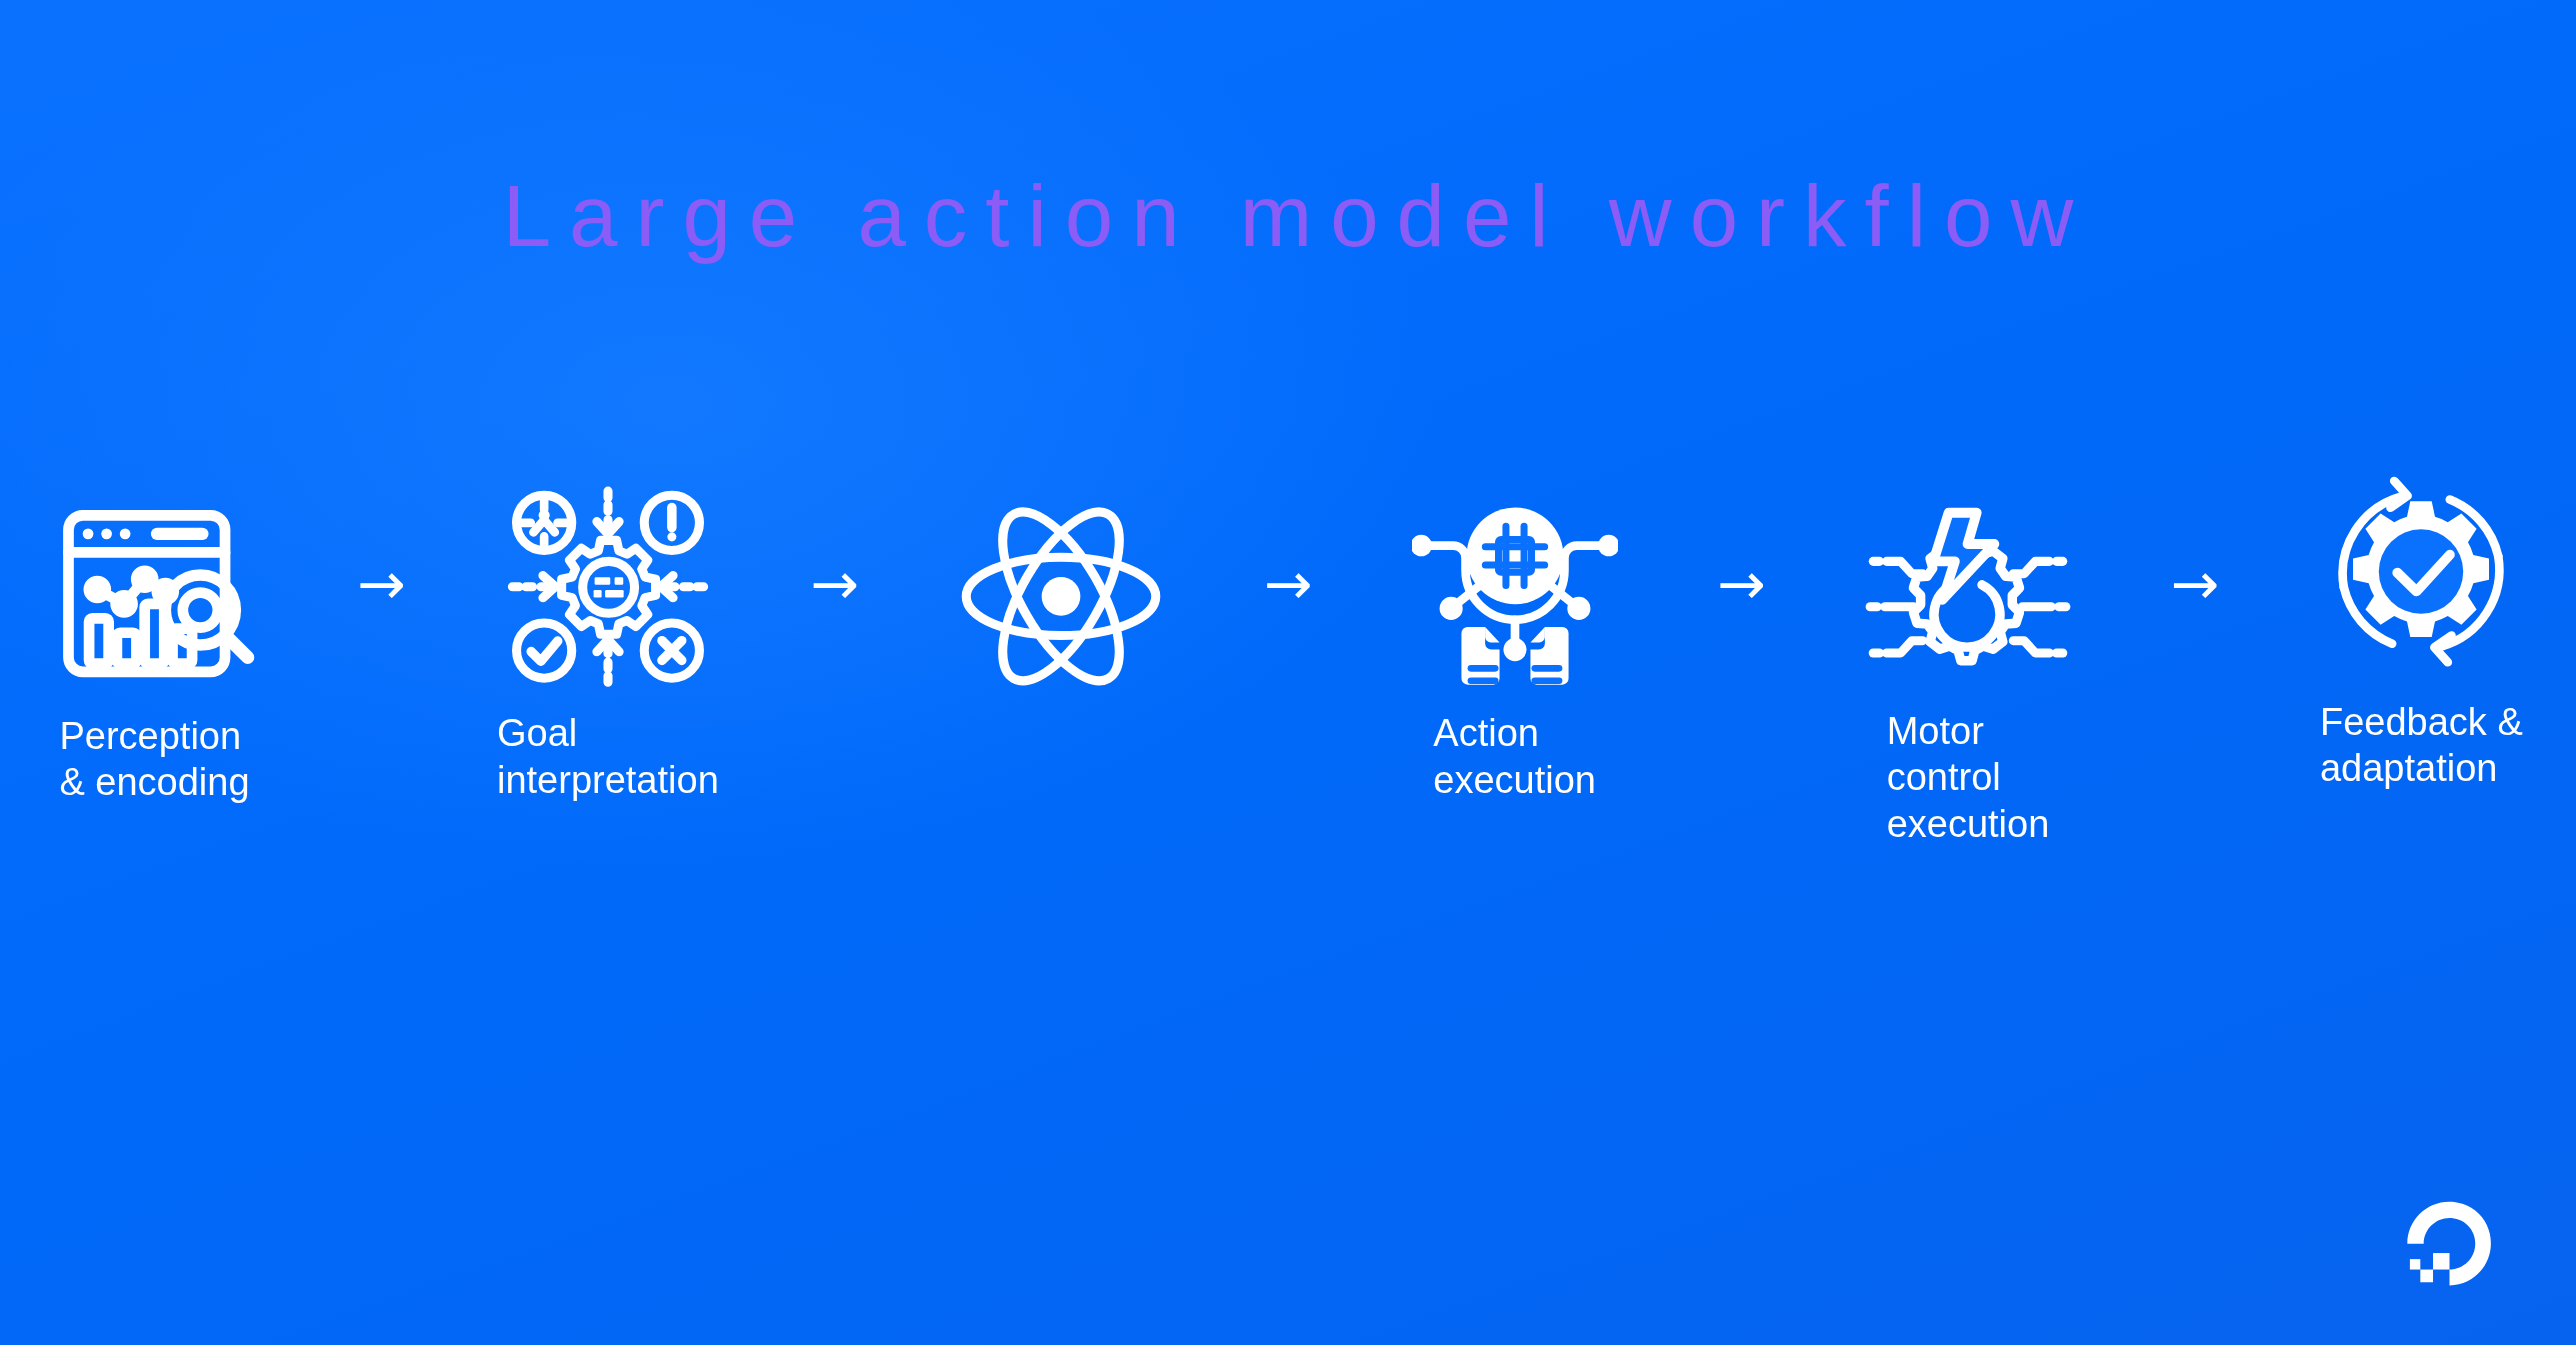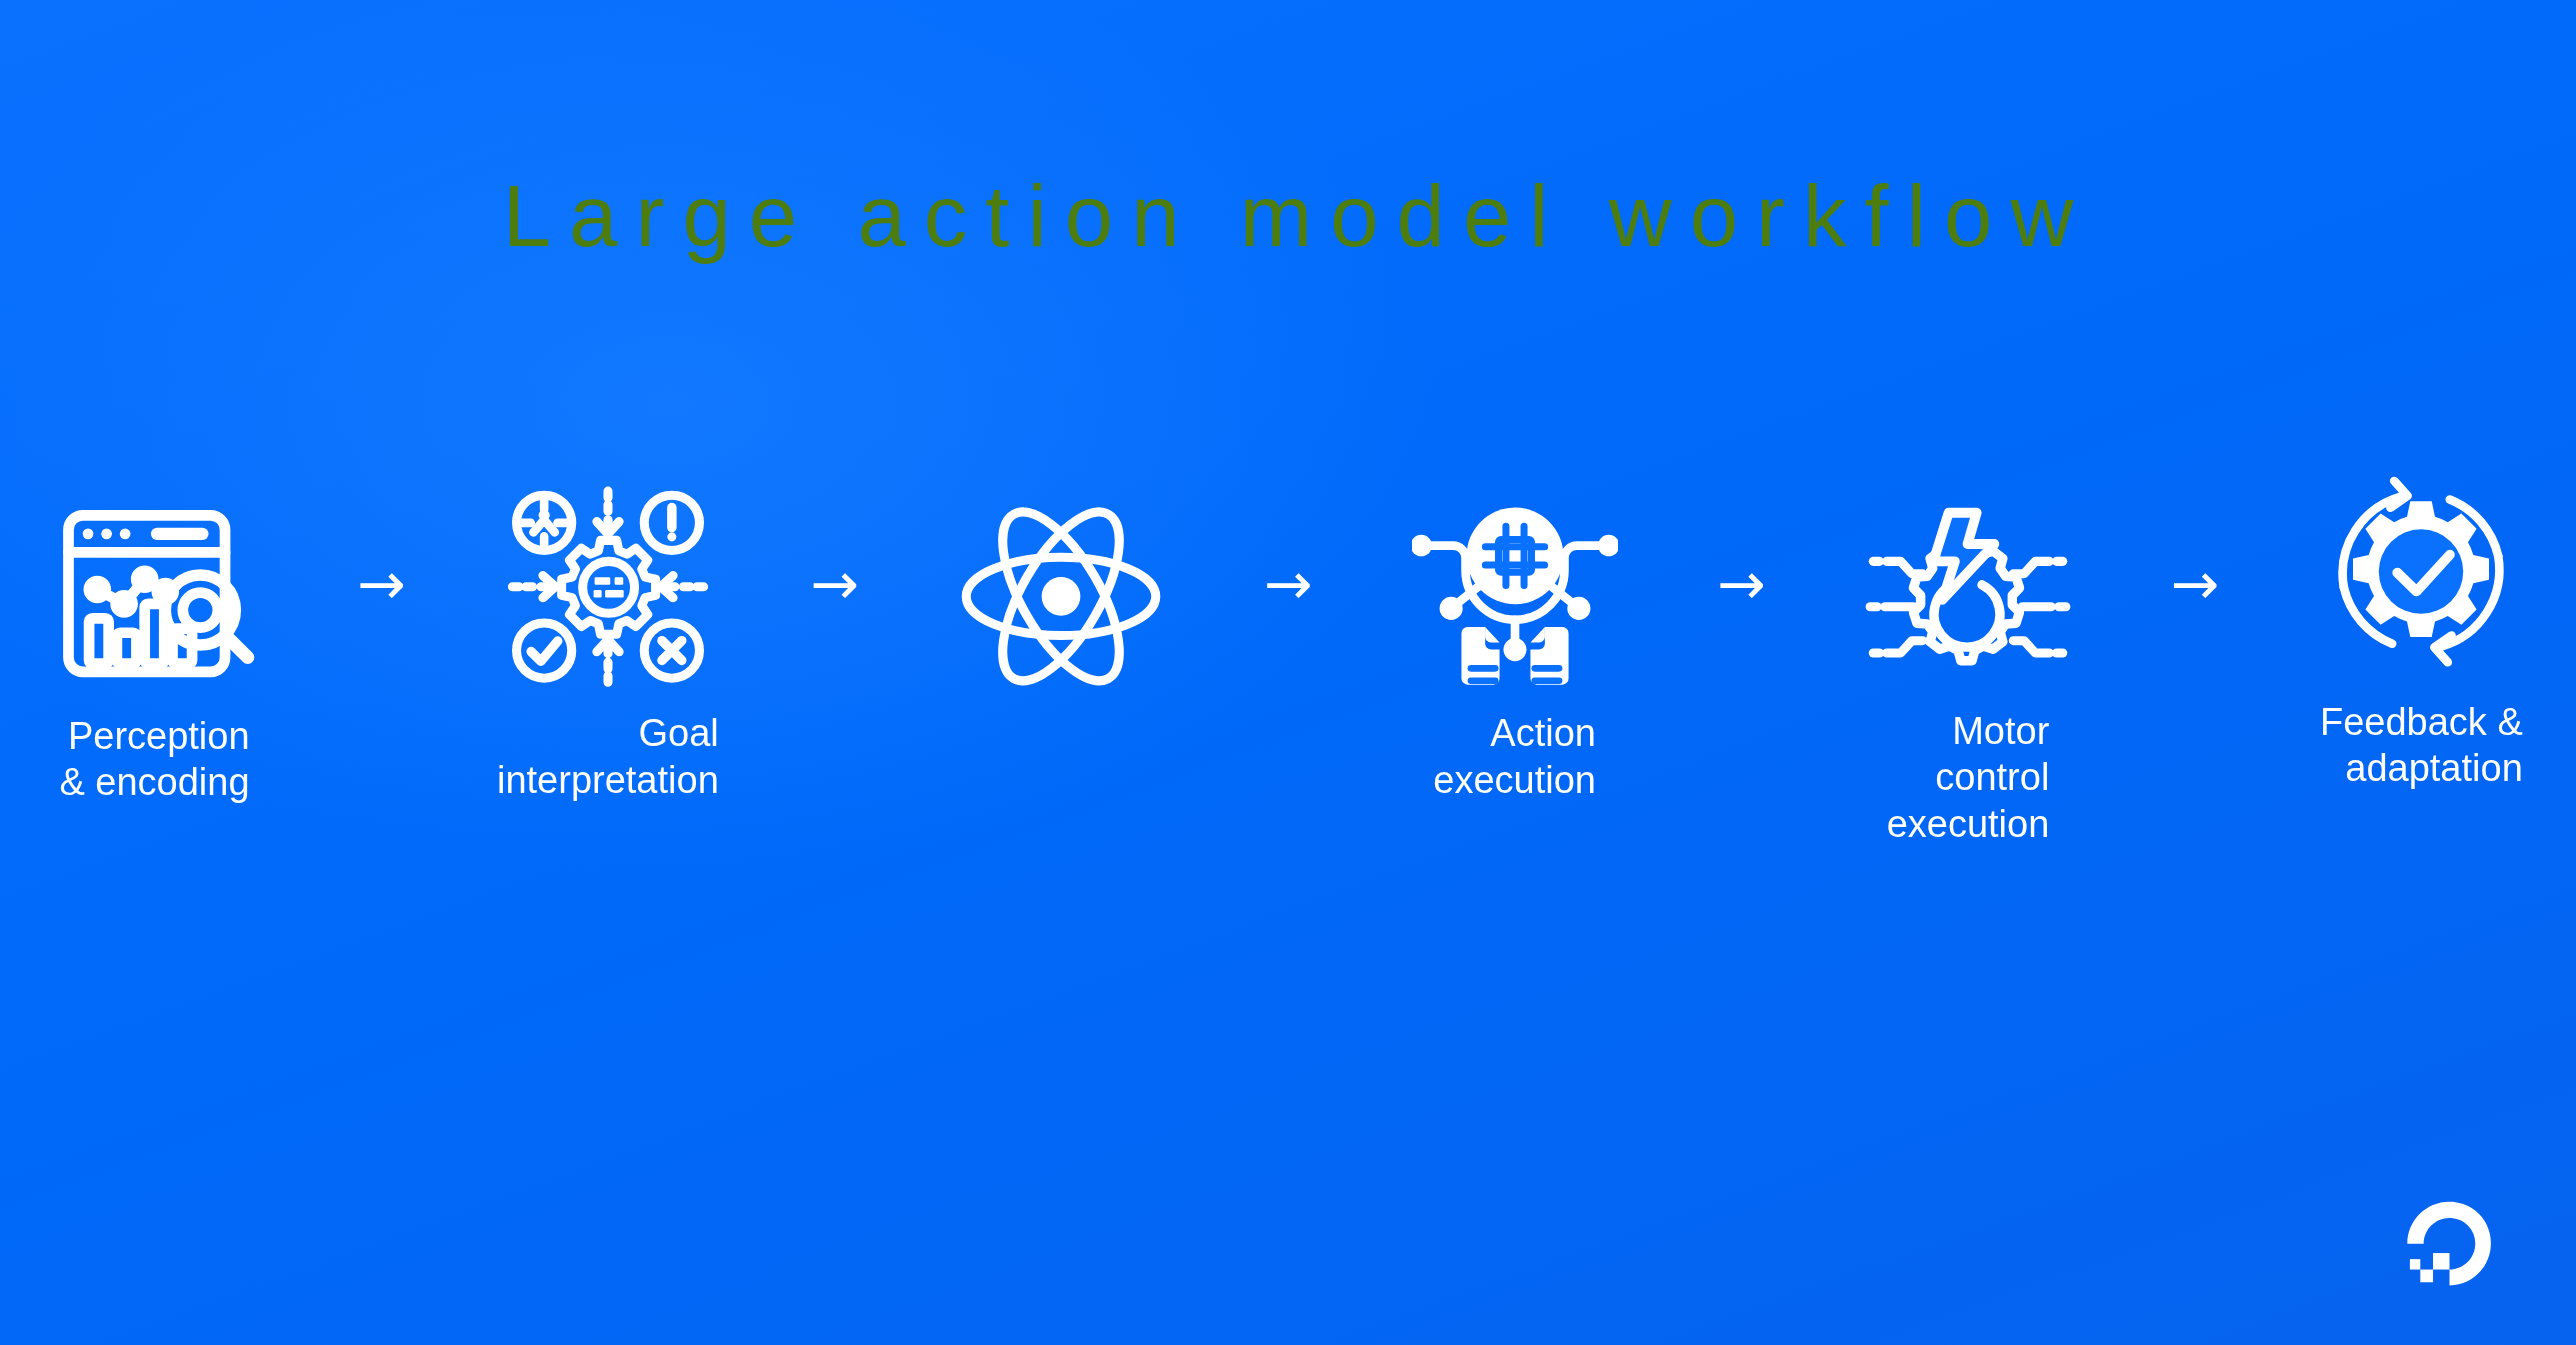--- a/index.html
+++ b/index.html
@@ -21,21 +21,21 @@
   .title-wrap{
     position:absolute; left:0; right:0; top:172px;
     text-align:center;
   }
   .title{
     display:inline-block;
     font-size:87px;
     font-weight:400;
     letter-spacing:18px;
     line-height:1.0;
-    color:#4d7c0f;
+    color:#8b5cf6;
     text-indent:18px;
     white-space:nowrap;
   }
 
   
   .flow{
     position:absolute;
     left:41px; right:41px;
     top:481px;
     display:flex;
@@ -55,21 +55,21 @@
     display:flex;
     align-items:center;
     justify-content:center;
   }
   .icon-box svg{ display:block; }
   .step-label{
     margin-top:23.4px;
     font-size:38px;
     font-weight:500;
     line-height:1.22;
-    text-align:right;
+    text-align:left;
     color:#ffffff;
     white-space:pre-line;
   }
   .arrow{
     flex:0 0 auto;
     width:82px;
     height:206px;
     display:flex;
     align-items:center;
     justify-content:center;

